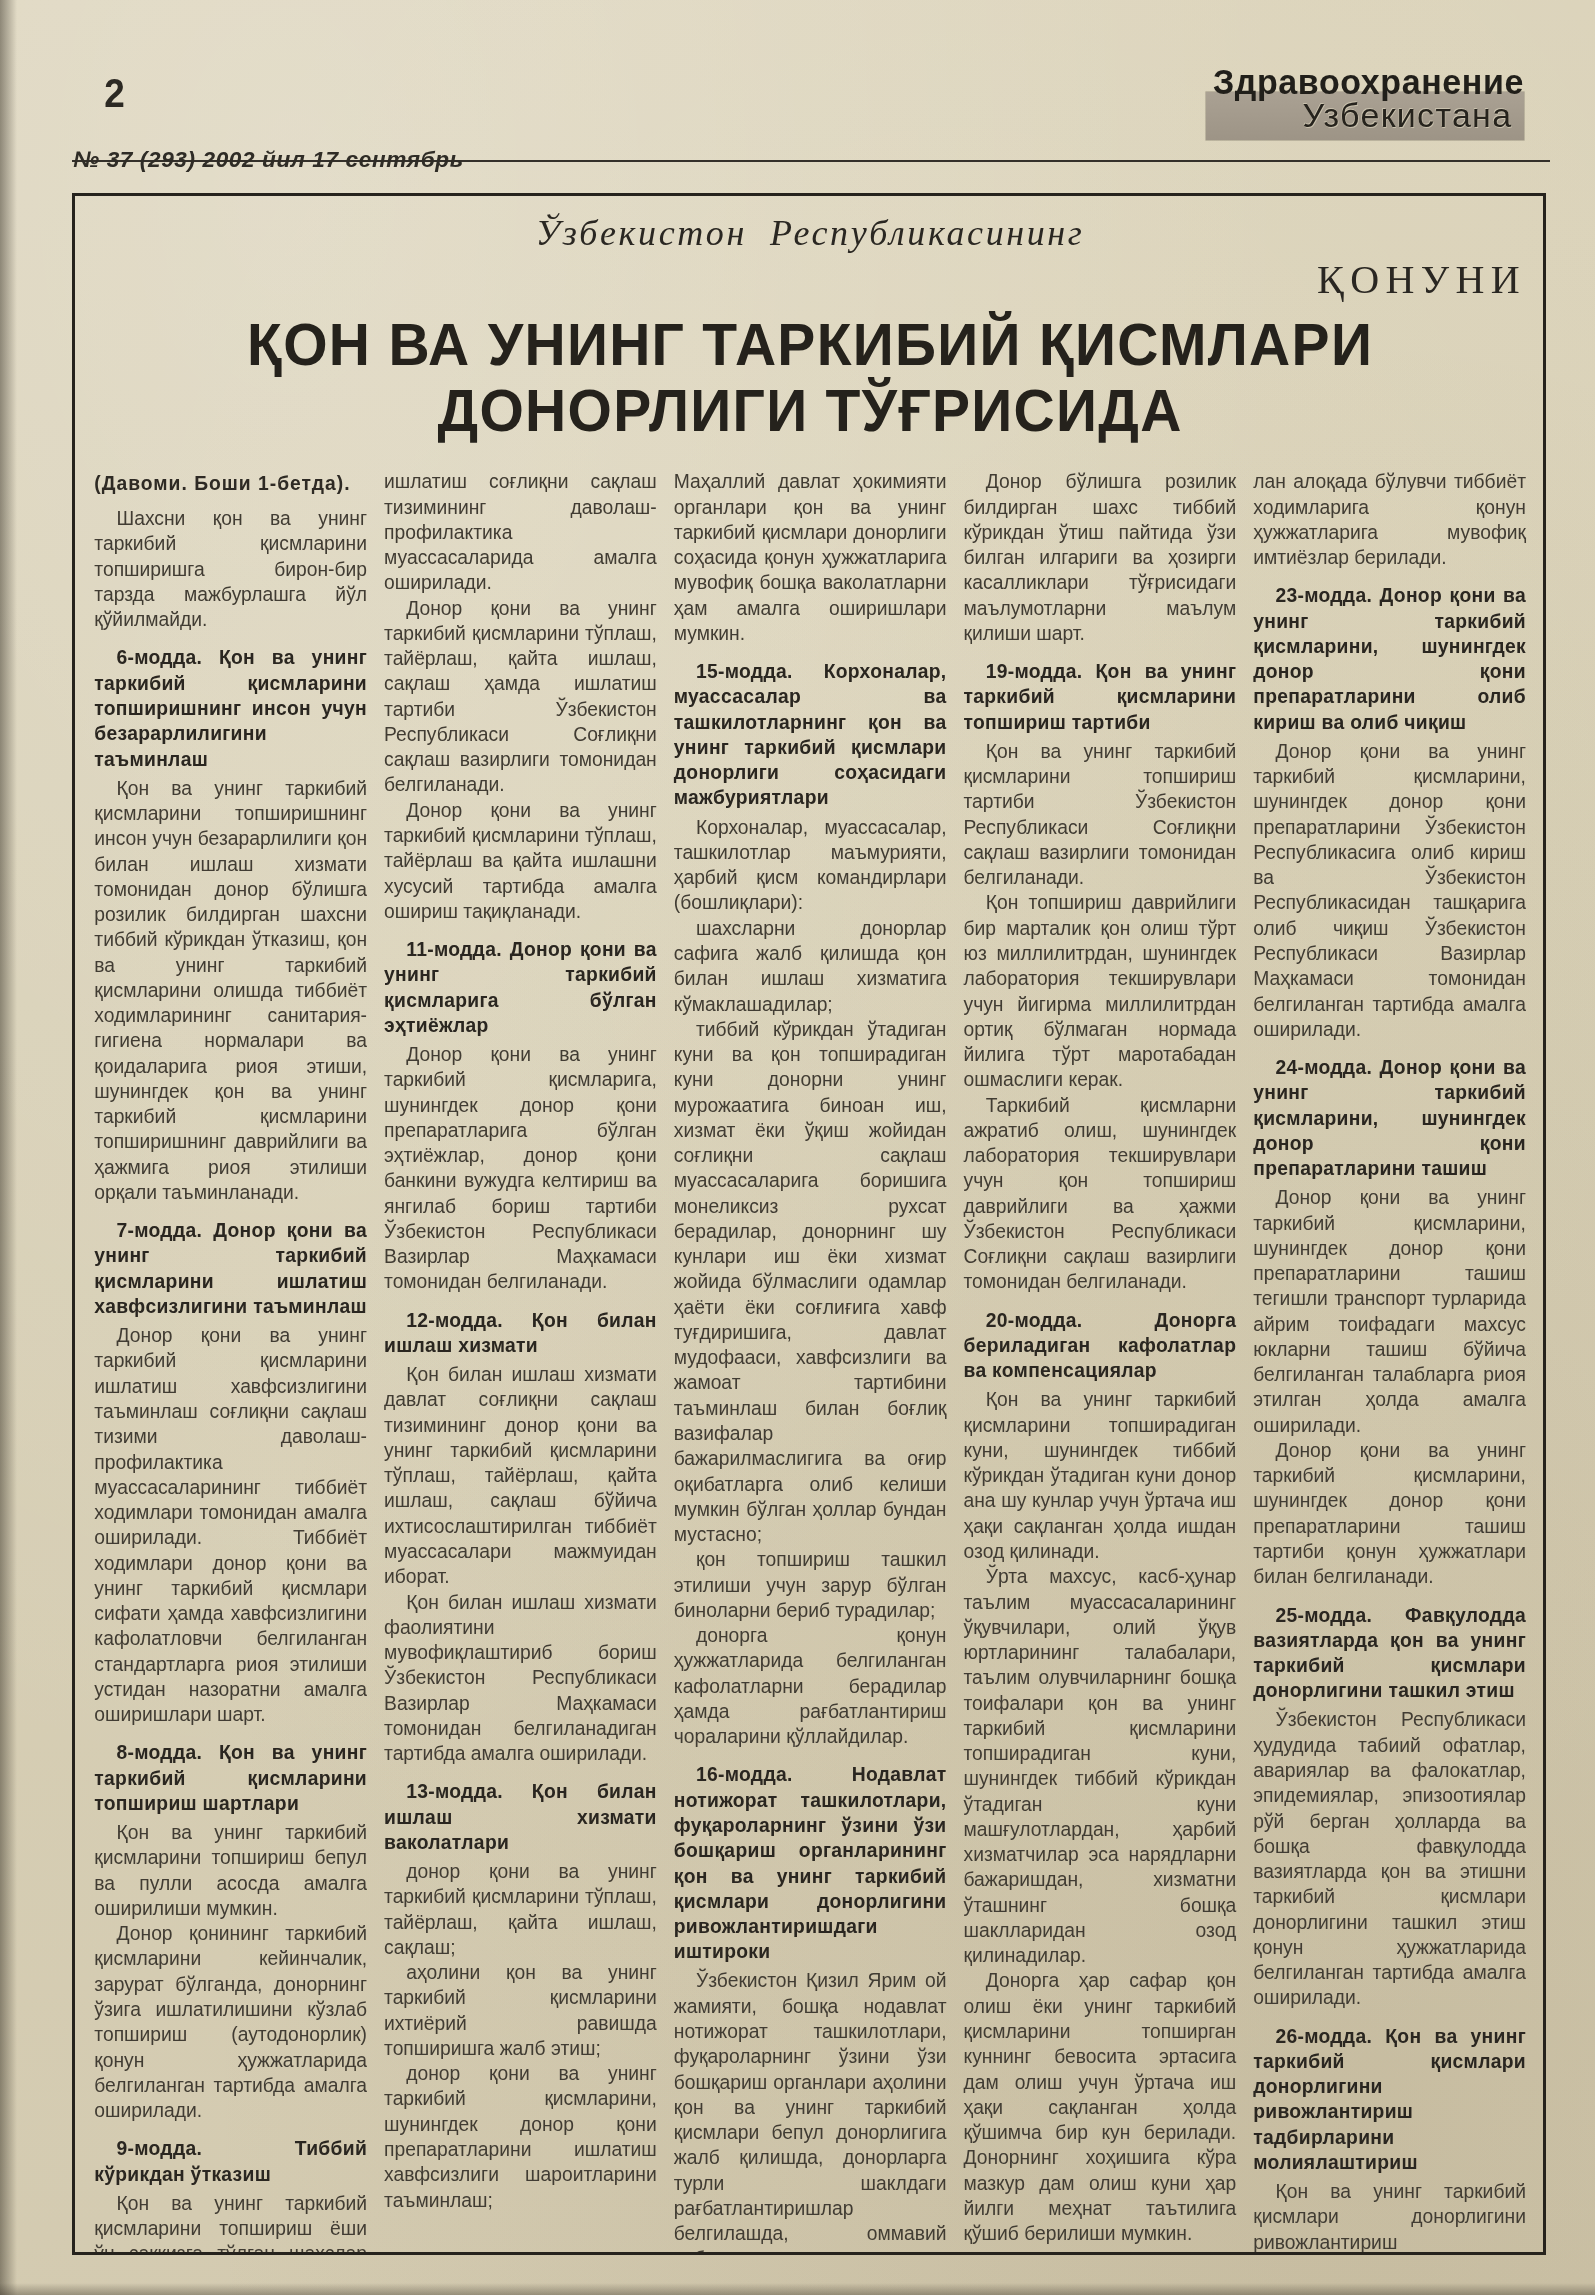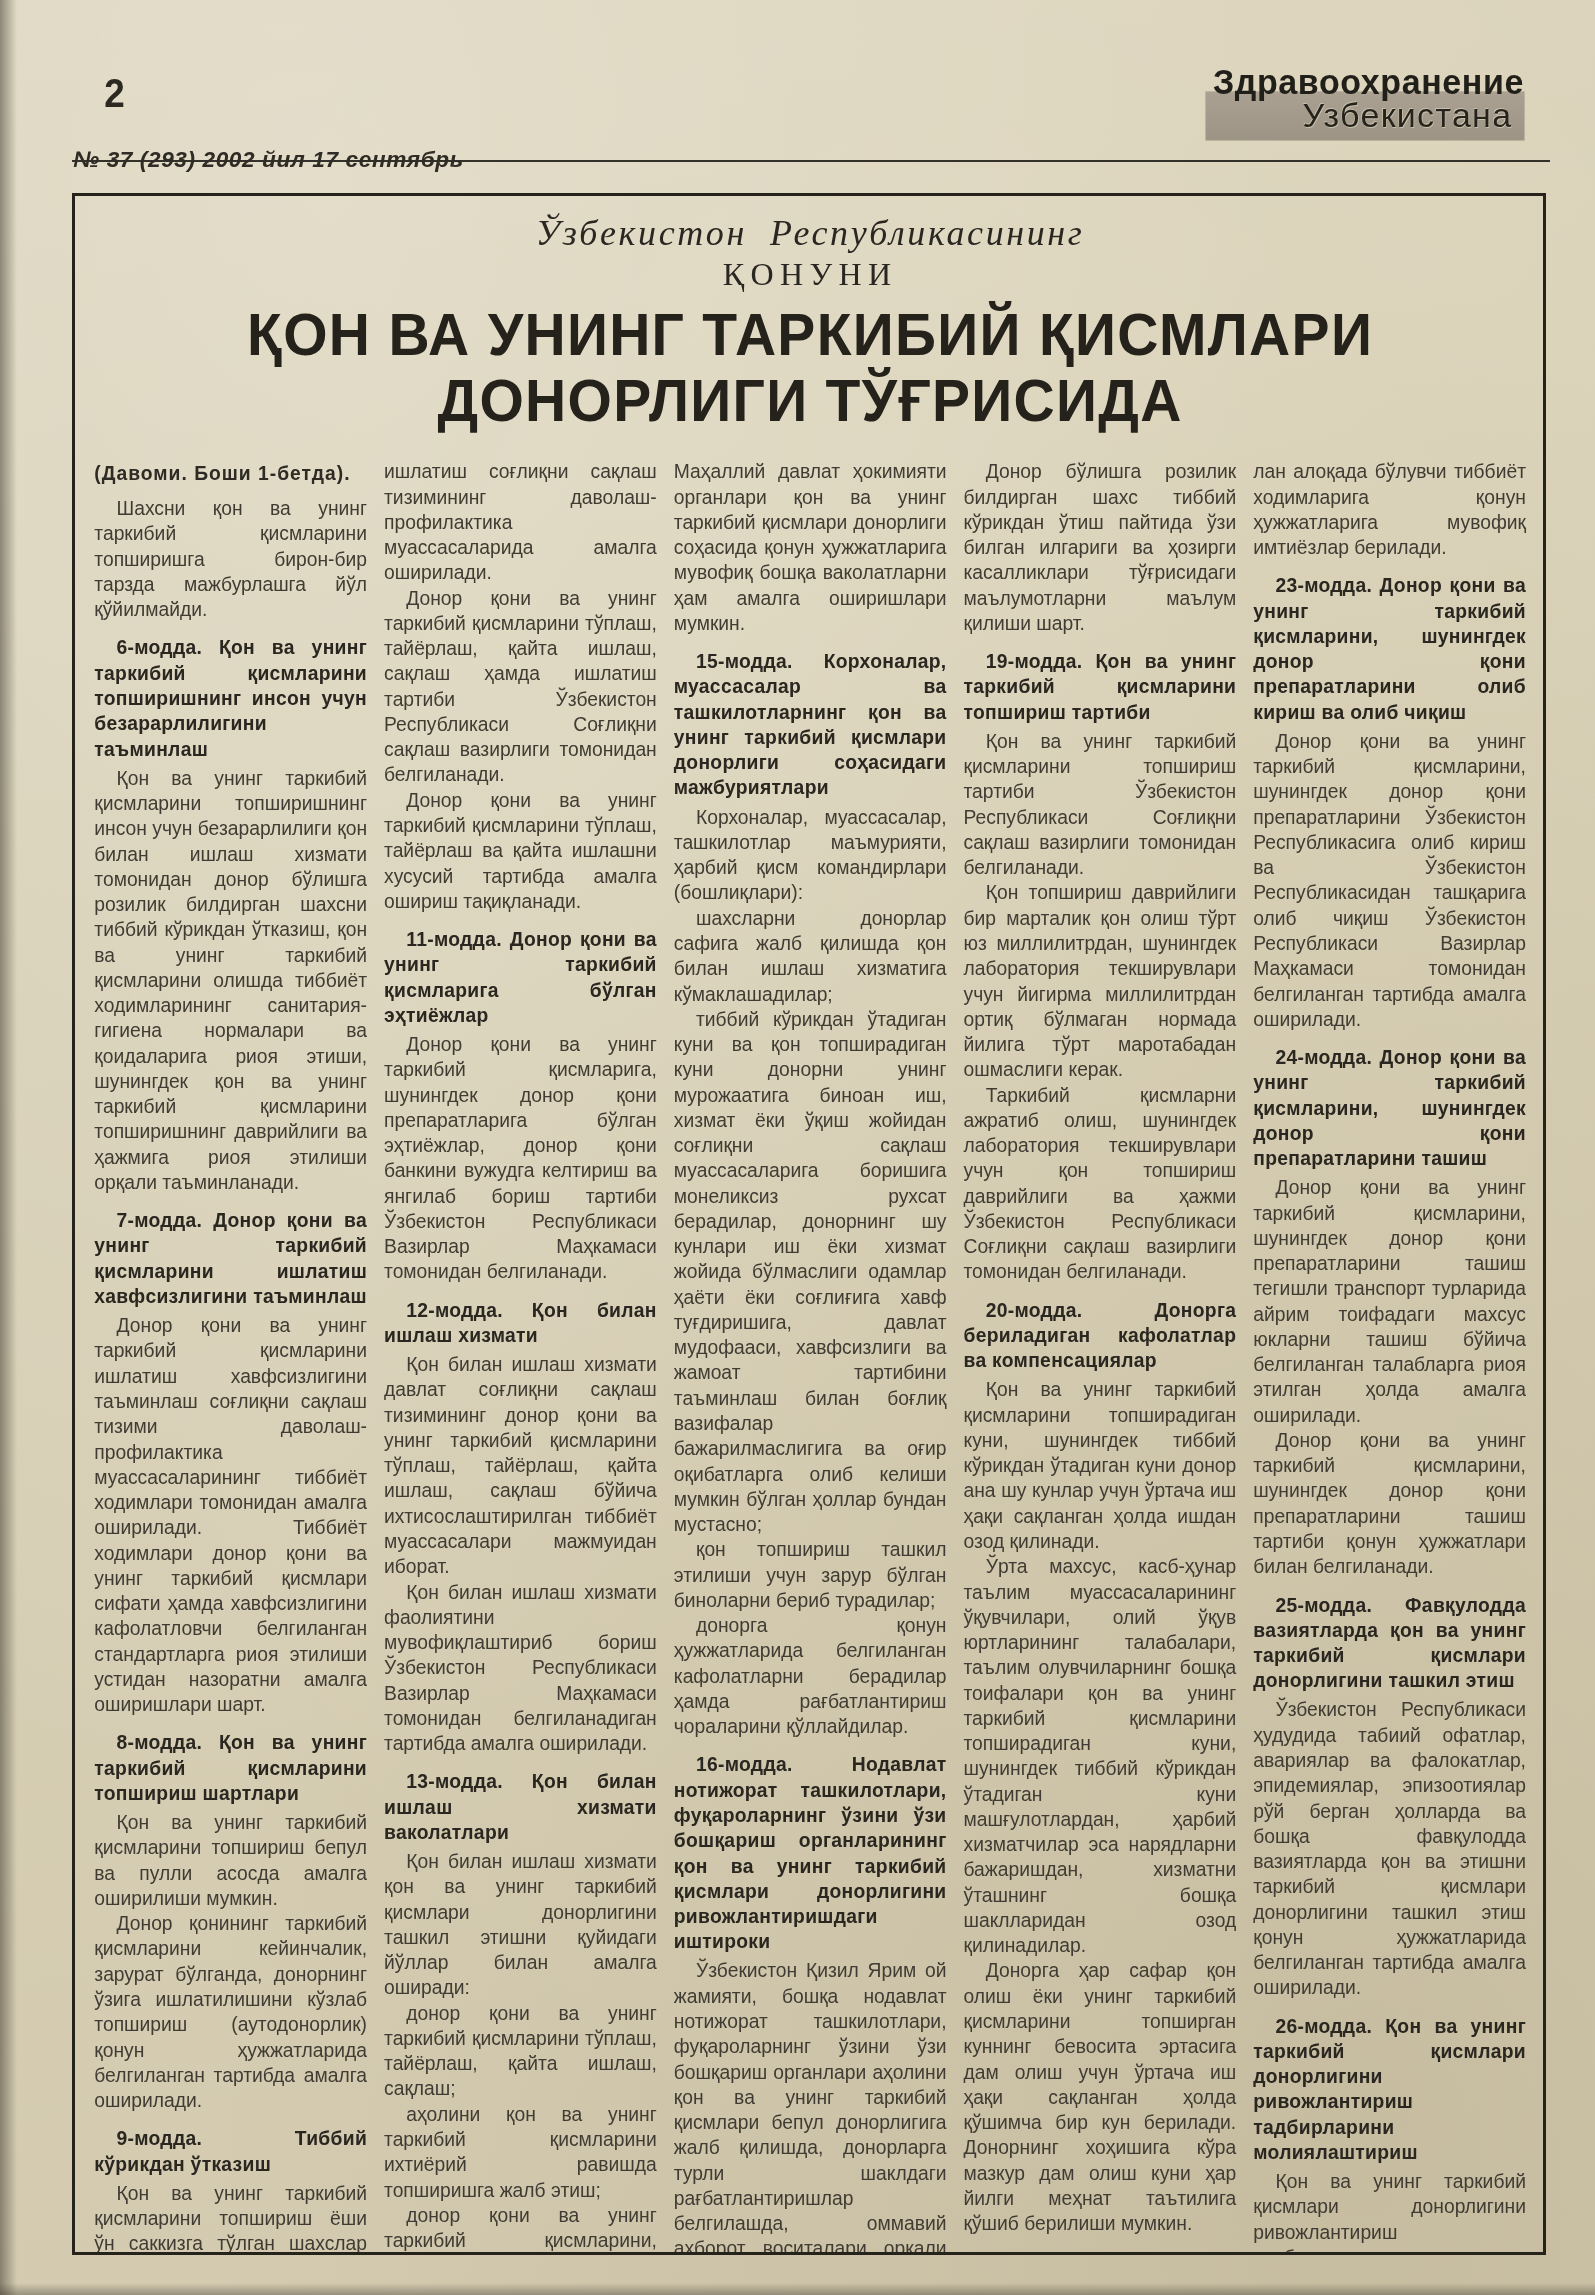--- a/index.html
+++ b/index.html
@@ -33,21 +33,21 @@
   .masthead-band{display:block;background:linear-gradient(#aaa193,#9d9486);
     padding:3.9px 11.6px 5.2px 97px;box-shadow:0 0 0 0.6px rgba(60,55,45,.35);}
   .masthead-l2{font-size:34px;font-weight:normal;letter-spacing:1.3px;color:#26231d;
     text-shadow:0.6px 0.6px 0 #c9c1ad, -0.6px -0.6px 0 #c9c1ad;}
 
   
   .article-box{position:absolute;left:72px;right:49px;top:193px;bottom:40px;
     border:3.2px solid #26231d;padding:13px 17px 17px 19.3px;overflow:hidden;}
   .kicker{font-family:"Liberation Serif", serif;font-style:italic;font-size:36px;
     text-align:center;letter-spacing:2.6px;word-spacing:11.6px;color:#2a2722;margin-top:2.6px;}
-  .kicker2{font-family:"Liberation Serif", serif;font-size:32px;text-align:center;
+  .kicker2{font-family:"Liberation Serif", serif;font-size:40px;text-align:right;
     letter-spacing:6.4px;color:#2a2722;margin-top:2.6px;}
   .headline{font-size:57px;line-height:1.13;font-weight:bold;text-align:center;
     letter-spacing:1.3px;color:#25221c;margin-top:10.3px;transform:scaleY(1.04);}
 
   
   .columns{display:flex;gap:17px;margin-top:27px;}
   .col{flex:1 1 0;min-width:0;}
   .blk{font-size:19.3px;line-height:1.31;text-align:justify;color:#413c33;}
   .blk.p{text-indent:1.15em;}
   .blk.pc{text-indent:0;}
@@ -95,21 +95,20 @@
         <div class="col">
           <div class="blk pc">ишлатиш соғлиқни сақлаш тизимининг даволаш-профилактика муассасаларида амалга оширилади.</div>
           <div class="blk p">Донор қони ва унинг таркибий қисмларини тўплаш, тайёрлаш, қайта ишлаш, сақлаш ҳамда ишлатиш тартиби Ўзбекистон Республикаси Соғлиқни сақлаш вазирлиги томонидан белгиланади.</div>
           <div class="blk p">Донор қони ва унинг таркибий қисмларини тўплаш, тайёрлаш ва қайта ишлашни хусусий тартибда амалга ошириш тақиқланади.</div>
           <div class="blk h">11-модда. Донор қони ва унинг таркибий қисмларига бўлган эҳтиёжлар</div>
           <div class="blk p">Донор қони ва унинг таркибий қисмларига, шунингдек донор қони препаратларига бўлган эҳтиёжлар, донор қони банкини вужудга келтириш ва янгилаб бориш тартиби Ўзбекистон Республикаси Вазирлар Маҳкамаси томонидан белгиланади.</div>
           <div class="blk h">12-модда. Қон билан ишлаш хизмати</div>
           <div class="blk p">Қон билан ишлаш хизмати давлат соғлиқни сақлаш тизимининг донор қони ва унинг таркибий қисмларини тўплаш, тайёрлаш, қайта ишлаш, сақлаш бўйича ихтисослаштирилган тиббиёт муассасалари мажмуидан иборат.</div>
           <div class="blk p">Қон билан ишлаш хизмати фаолиятини мувофиқлаштириб бориш Ўзбекистон Республикаси Вазирлар Маҳкамаси томонидан белгиланадиган тартибда амалга оширилади.</div>
           <div class="blk h">13-модда. Қон билан ишлаш хизмати ваколатлари</div>
-          <div class="blk p">Қон билан ишлаш хизмати қон ва унинг таркибий қисмлари донорлигини ташкил этишни қуйидаги йўллар билан амалга оширади:</div>
           <div class="blk p">донор қони ва унинг таркибий қисмларини тўплаш, тайёрлаш, қайта ишлаш, сақлаш;</div>
           <div class="blk p">аҳолини қон ва унинг таркибий қисмларини ихтиёрий равишда топширишга жалб этиш;</div>
           <div class="blk p">донор қони ва унинг таркибий қисмларини, шунингдек донор қони препаратларини ишлатиш хавфсизлиги шароитларини таъминлаш;</div>
         </div>
         <div class="col">
           <div class="blk pc">Маҳаллий давлат ҳокимияти органлари қон ва унинг таркибий қисмлари донорлиги соҳасида қонун ҳужжатларига мувофиқ бошқа ваколатларни ҳам амалга оширишлари мумкин.</div>
           <div class="blk h">15-модда. Корхоналар, муассасалар ва ташкилотларнинг қон ва унинг таркибий қисмлари донорлиги соҳасидаги мажбуриятлари</div>
           <div class="blk p">Корхоналар, муассасалар, ташкилотлар маъмурияти, ҳарбий қисм командирлари (бошлиқлари):</div>
           <div class="blk p">шахсларни донорлар сафига жалб қилишда қон билан ишлаш хизматига кўмаклашадилар;</div>
           <div class="blk p">тиббий кўрикдан ўтадиган куни ва қон топширадиган куни донорни унинг мурожаатига биноан иш, хизмат ёки ўқиш жойидан соғлиқни сақлаш муассасаларига боришига монеликсиз рухсат берадилар, донорнинг шу кунлари иш ёки хизмат жойида бўлмаслиги одамлар ҳаёти ёки соғлиғига хавф туғдиришига, давлат мудофааси, хавфсизлиги ва жамоат тартибини таъминлаш билан боғлиқ вазифалар бажарилмаслигига ва оғир оқибатларга олиб келиши мумкин бўлган ҳоллар бундан мустасно;</div>

